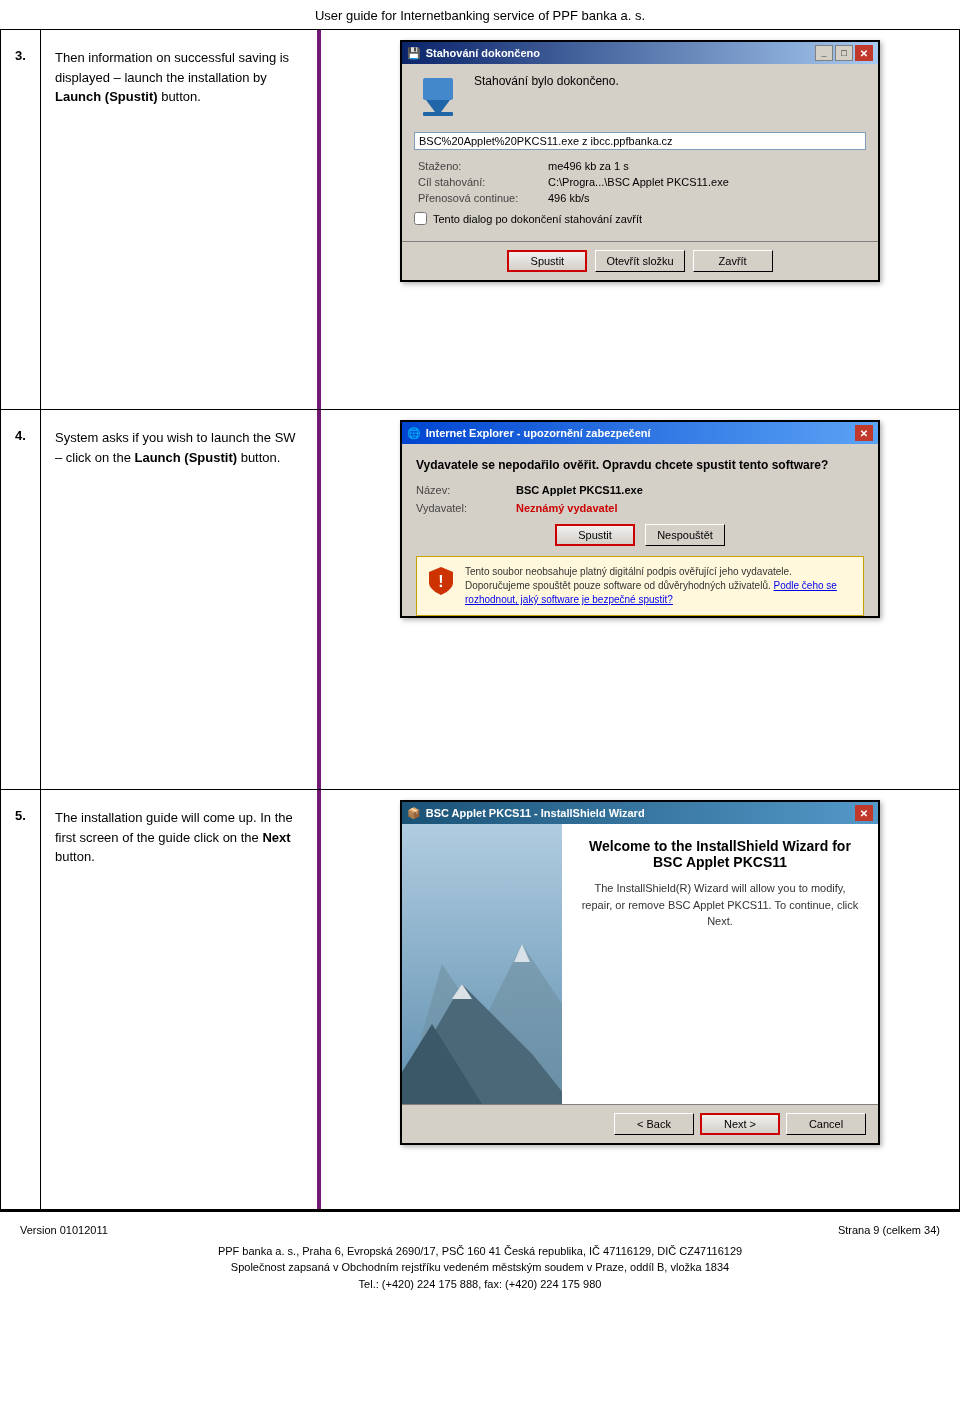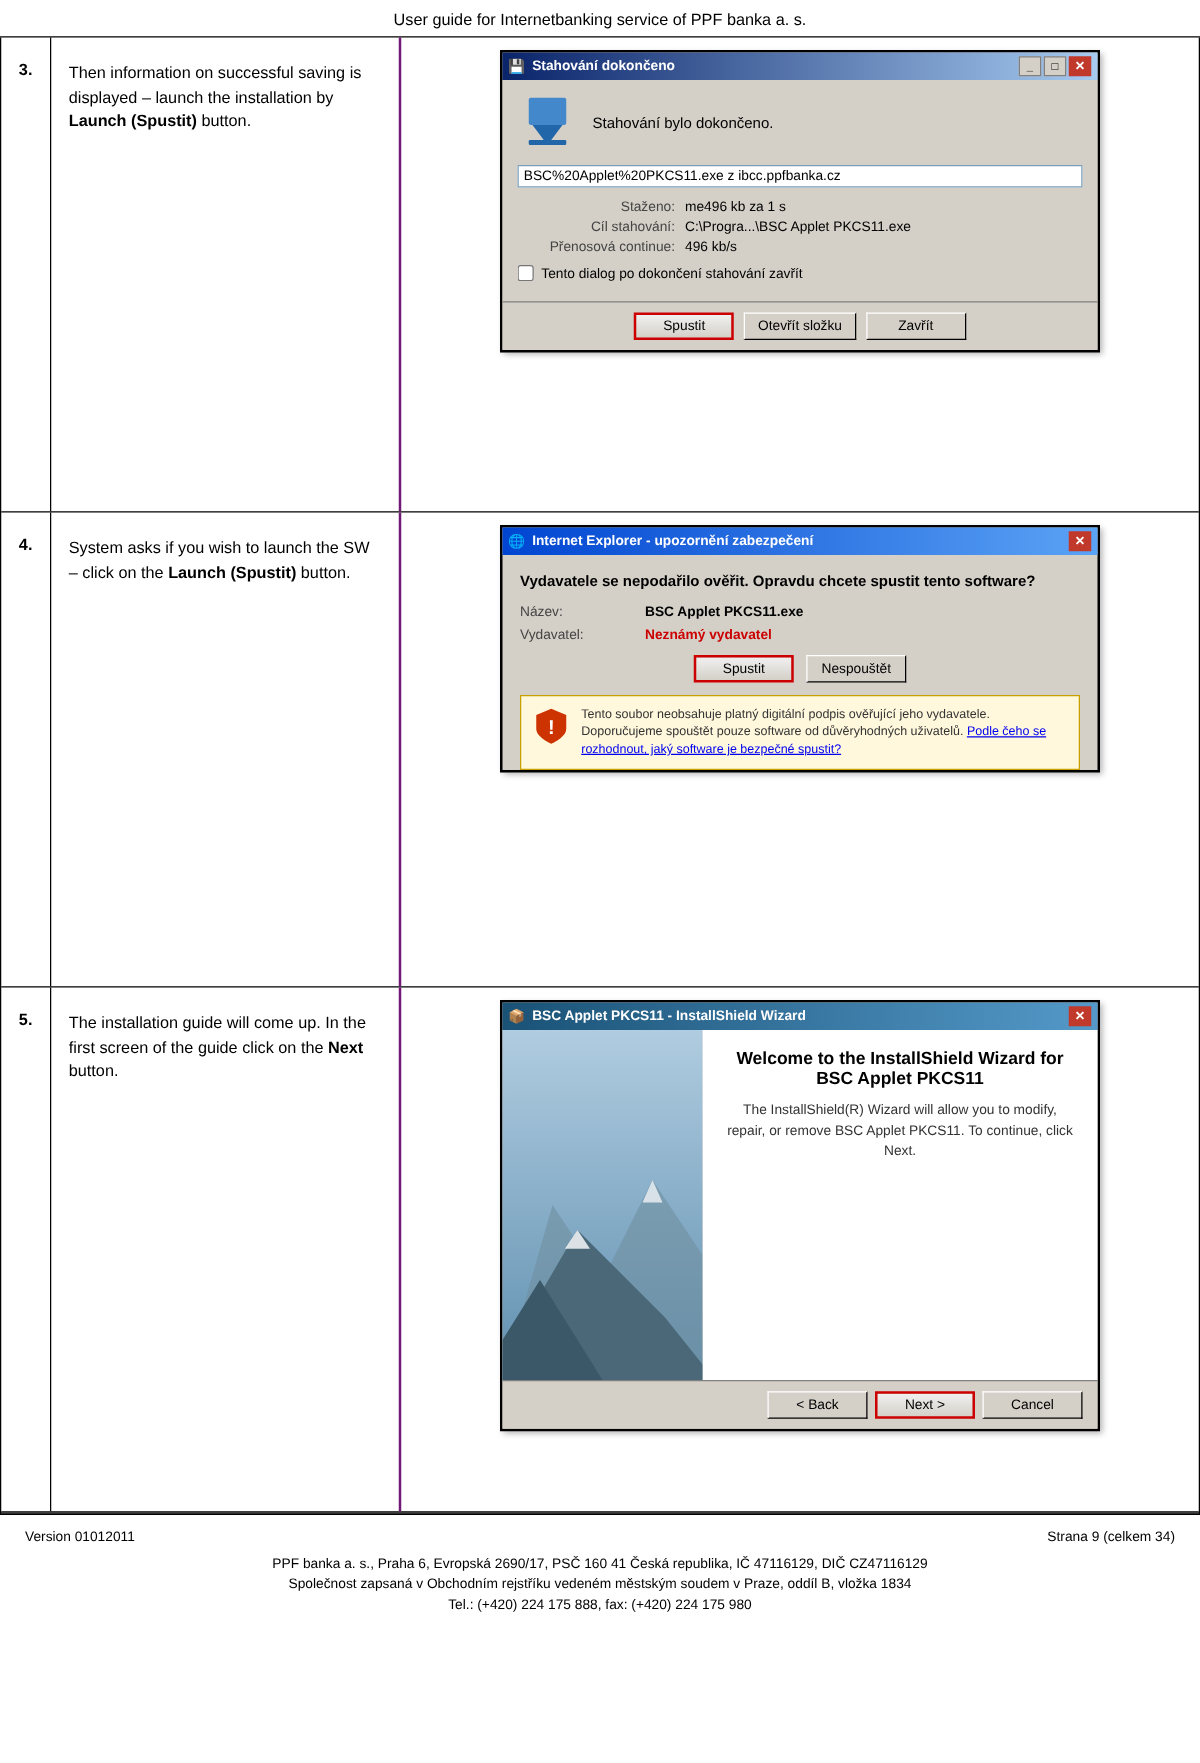--- a/index.html
+++ b/index.html
@@ -38,21 +38,21 @@
       display: flex;
       align-items: flex-start;
       justify-content: center;
       padding-top: 18px;
       font-size: 13px;
       font-weight: bold;
     }
 
     .row-text {
       width: 280px;
-      border-right: 2px solid #701a75;
+      border-right: 4px solid #701a75;
       padding: 18px 14px;
       font-size: 13px;
       line-height: 1.5;
     }
 
     .row-text b { font-weight: bold; }
 
     .row-image {
       flex: 1;
       padding: 10px;
@@ -96,21 +96,20 @@
       align-items: center;
     }
 
     .dialog-body {
       padding: 10px 12px;
       background: #d4d0c8;
     }
 
     .download-icon-area {
       display: flex;
-      align-items: center;
       margin-bottom: 10px;
     }
 
     .download-icon {
       width: 48px;
       height: 48px;
       margin-right: 12px;
       display: flex;
       align-items: center;
       justify-content: center;
@@ -134,21 +133,20 @@
     }
 
     .info-table td {
       padding: 2px 4px;
     }
 
     .info-table td:first-child {
       color: #444;
       white-space: nowrap;
       width: 130px;
-      text-align: right;
     }
 
     .checkbox-row {
       display: flex;
       align-items: center;
       gap: 6px;
       margin: 6px 0;
       font-size: 11px;
     }
 

